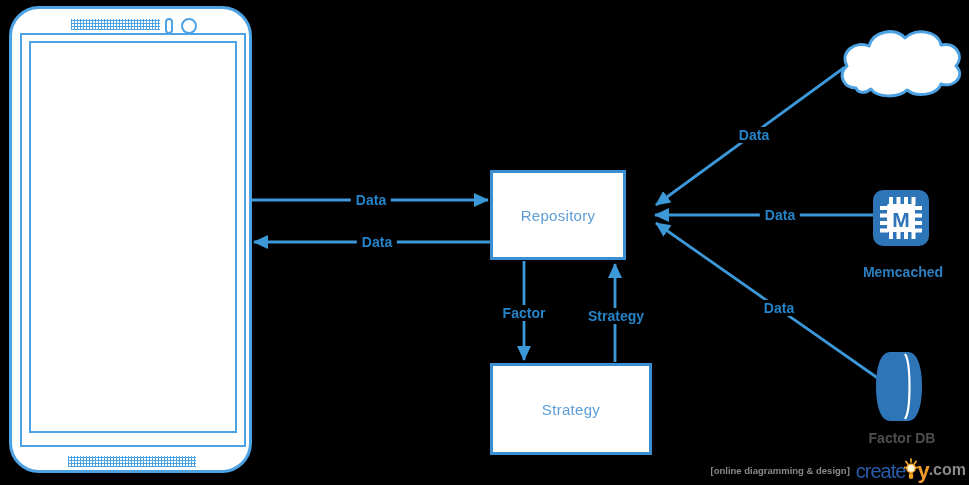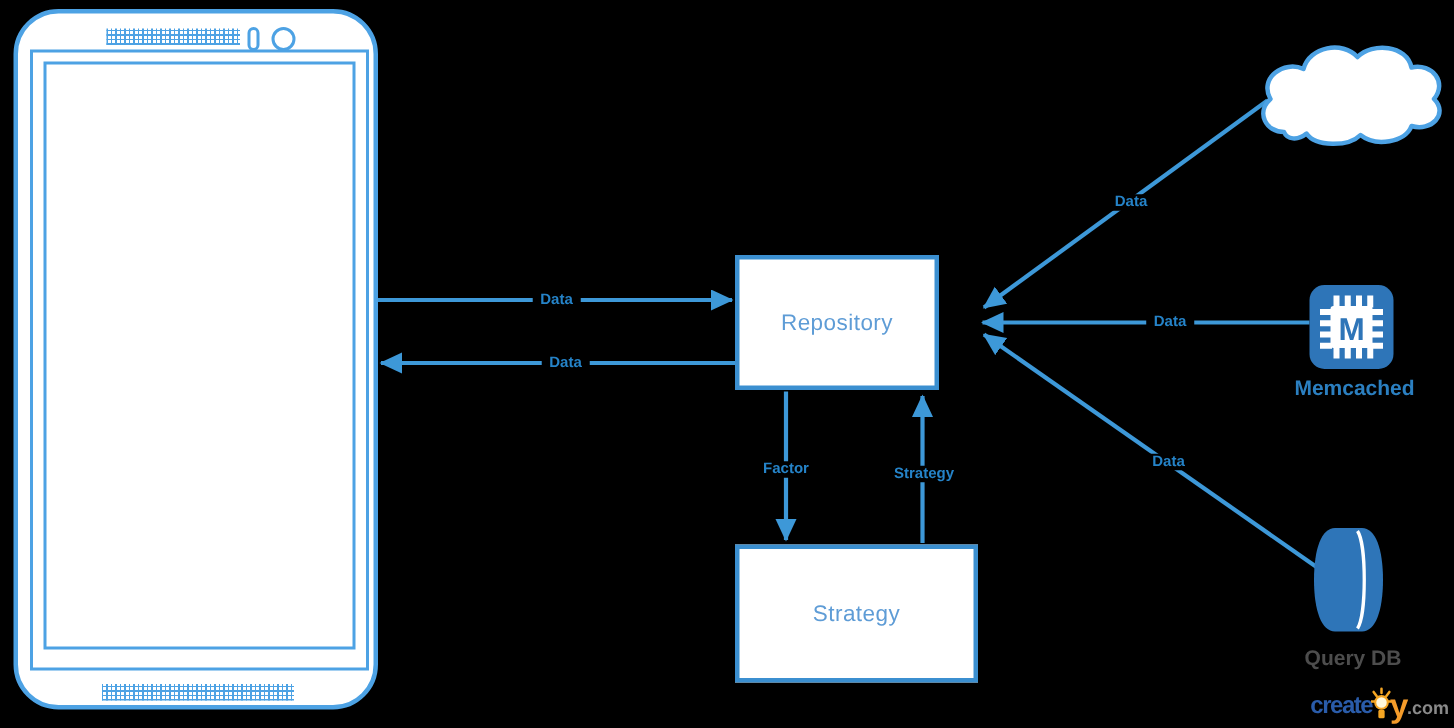--- a/index.html
+++ b/index.html
@@ -21,34 +21,34 @@
   .lens{left:178px;top:18px;width:16px;height:16px;border:2px solid #4da2e4;border-radius:50%;}
 
   
   .node-box{background:#fff;border:3px solid #3b8fd0;display:flex;align-items:center;justify-content:center;}
   .node-box .node-label{color:#5e9cd6;font-size:15px;letter-spacing:.3px;}
   .box-repository{left:490px;top:170px;width:136px;height:90px;}
   .box-strategy{left:490px;top:363px;width:162px;height:92px;}
 
   
   .edge-label{position:absolute;transform:translate(-50%,-50%);background:#000;
-              color:#2583c8;font-size:10px;font-weight:700;padding:0 5px;white-space:nowrap;}
+              color:#2583c8;font-size:14px;font-weight:700;padding:0 5px;white-space:nowrap;}
 
   
   .icon-caption{position:absolute;transform:translateX(-50%);white-space:nowrap;}
-  .cap-memcached{left:903px;top:250px;color:#2b7fc0;font-size:14px;font-weight:700;}
+  .cap-memcached{left:903px;top:264px;color:#2b7fc0;font-size:14px;font-weight:700;}
   .cap-simpledb{left:902px;top:430px;color:#4d4d4d;font-size:14px;font-weight:600;}
 
   
   .watermark{position:absolute;right:3px;bottom:4px;display:flex;align-items:flex-end;gap:6px;}
   .wm-tagline{color:#8a8a8a;font-size:9.5px;font-weight:700;padding-bottom:5px;}
   .wm-logo{display:flex;align-items:flex-end;}
-  .wm-blue{color:#2a5caa;font-size:16px;font-weight:700;letter-spacing:-1px;line-height:20px;text-align:center;}
+  .wm-blue{color:#2a5caa;font-size:20px;font-weight:400;letter-spacing:-1px;line-height:20px;text-align:center;}
   .wm-orange{color:#f49b2a;font-size:22px;font-weight:700;letter-spacing:-1px;line-height:20px;}
-  .wm-com{color:#8a8a8a;font-size:12px;font-weight:700;padding-bottom:2px;text-align:center;}
+  .wm-com{color:#8a8a8a;font-size:16px;font-weight:700;padding-bottom:2px;text-align:center;}
   .wm-bulb{width:14px;height:24px;margin:0 -1px;}
 
   svg.layer{position:absolute;left:0;top:0;}
 </style>
 </head>
 <body>
 
 <div class="stage">
 
   <div class="abs phone-body">
@@ -122,23 +122,24 @@
 
   <span class="edge-label" style="left:371px;top:200px;">Data</span>
   <span class="edge-label" style="left:377px;top:242px;">Data</span>
   <span class="edge-label" style="left:524px;top:303px;margin-top:10px;">Factor</span>
   <span class="edge-label" style="left:616px;top:316px;">Strategy</span>
   <span class="edge-label" style="left:754px;top:135px;">Data</span>
   <span class="edge-label" style="left:780px;top:215px;">Data</span>
   <span class="edge-label" style="left:779px;top:308px;">Data</span>
 
   <span class="icon-caption cap-memcached">Memcached</span>
-  <span class="icon-caption cap-simpledb">Query DB</span>
+  <span class="icon-caption cap-simpledb">Factor DB</span>
 
   <div class="watermark">
+    <span class="wm-tagline">[online diagramming &amp; design]</span>
     <span class="wm-logo">
       <span class="wm-blue">creat</span>
       <span class="wm-blue">e</span>
       <svg class="wm-bulb" viewBox="0 0 20 30">
         <g stroke="#f5a623" stroke-width="2.4" stroke-linecap="round">
           <line x1="10" y1="1" x2="10" y2="5"></line>
           <line x1="2.5" y1="4" x2="5.5" y2="8"></line>
           <line x1="17.5" y1="4" x2="14.5" y2="8"></line>
           <line x1="0.5" y1="13" x2="4" y2="13"></line>
           <line x1="19.5" y1="13" x2="16" y2="13"></line>

